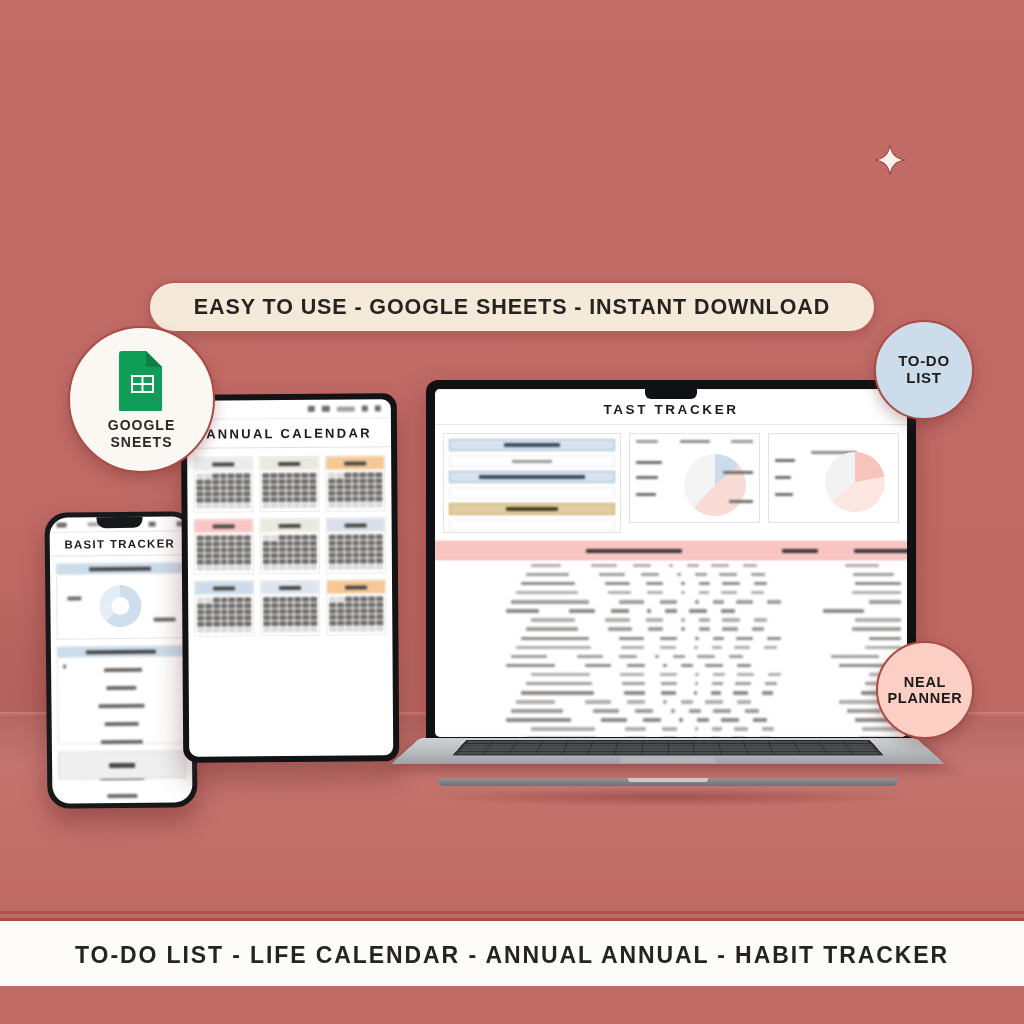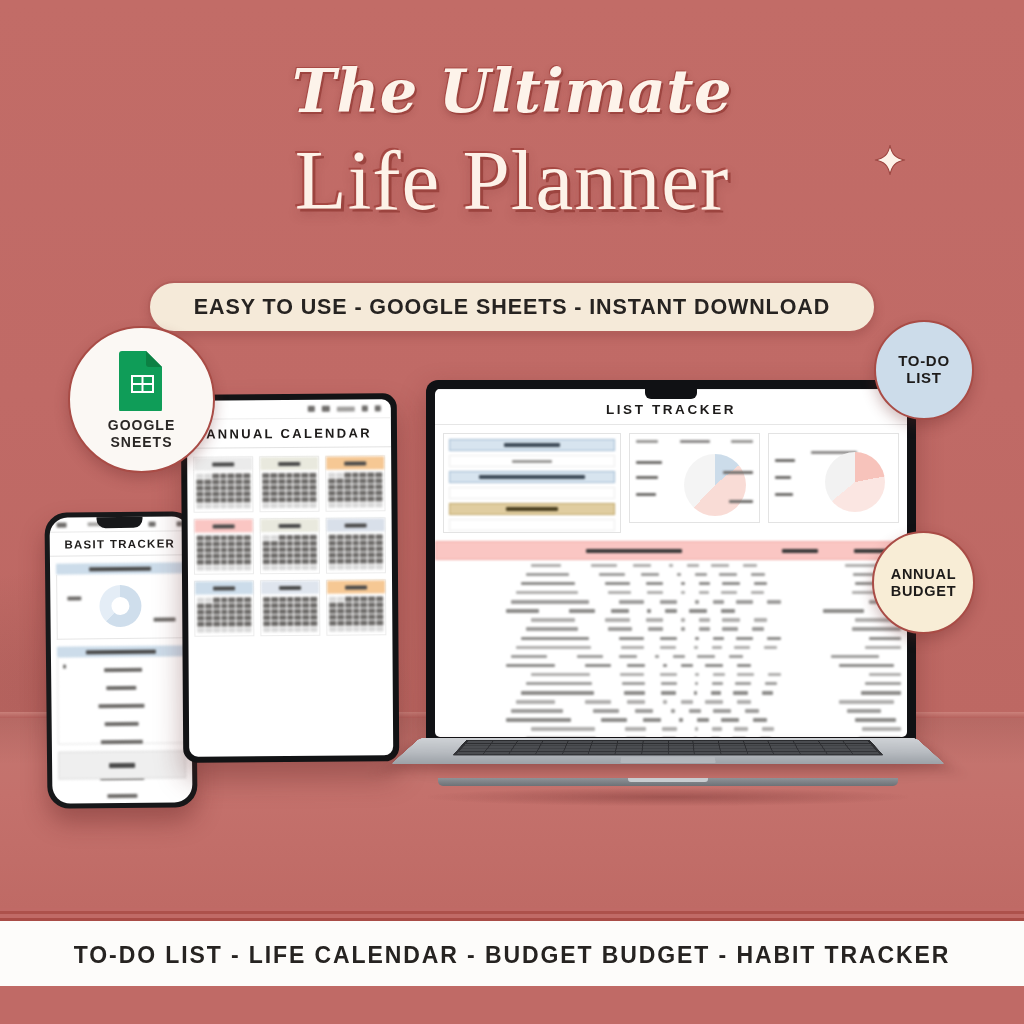--- a/index.html
+++ b/index.html
@@ -175,24 +175,20 @@
 <body>
 
 <div class="stage">
 
   <div class="bg-wall"></div>
   <div class="wall-soft"></div>
   <div class="bg-edge"></div>
   <div class="bg-table"></div>
   <div class="bg-table-shadow"></div>
 
-  <div class="headline">
-    <div class="script">The Ultimate</div>
-    <div class="serif">Life Planner</div>
-  </div>
 
   <svg class="sparkle" viewBox="0 0 36 36">
     <path d="M18 3 C19.6 12.4 23.6 16.4 33 18 C23.6 19.6 19.6 23.6 18 33 C16.4 23.6 12.4 19.6 3 18 C12.4 16.4 16.4 12.4 18 3 Z" fill="#fdf2e8" stroke="#9c443f" stroke-width="1.1"></path>
   </svg>
 
   <div class="pill">
     <span>EASY TO USE -  GOOGLE SHEETS - INSTANT DOWNLOAD</span>
   </div>
 
   <div class="phone">
@@ -688,21 +684,21 @@
             </div>
           </div>
         </div>
     </div>
   </div>
 
   <div class="laptop">
     <div class="lid">
       <div class="lp-notch"></div>
       <div class="lid-screen">
-        <div class="lp-title">LIST TRACKER</div>
+        <div class="lp-title">TAST TRACKER</div>
 
         <div class="lp-cards">
           <div class="lp-card c1">
             <div class="row rb blur">
               <span class="tx" style="width:56px;height:4px;background:#3d4a57"></span>
               </div>
             <div class="row rw blur">
               <span class="tx" style="width:40px;height:3px;opacity:.7;margin:auto"></span>
               </div>
             <div class="row rb blur">
@@ -1075,24 +1071,24 @@
       <path d="M30 2 l16 16 H33 a3 3 0 0 1 -3 -3 Z" fill="#0c8043"></path>
       <rect x="15" y="26" width="23" height="18" fill="#ffffff"></rect>
       <rect x="17" y="28" width="8.5" height="6" fill="#0f9d58"></rect>
       <rect x="27.5" y="28" width="8.5" height="6" fill="#0f9d58"></rect>
       <rect x="17" y="36" width="8.5" height="6" fill="#0f9d58"></rect>
       <rect x="27.5" y="36" width="8.5" height="6" fill="#0f9d58"></rect>
     </svg>
     <div class="gs-label">GOOGLE</div>
     <div class="gs-label">SNEETS</div>
   </div>
-  <div class="badge" id="badge-budget">
-    <div>ANNUAL</div>
-    <div>BUDGET</div>
+  <div class="badge" id="badge-neal">
+    <div>NEAL</div>
+    <div>PLANNER</div>
   </div>
 
   <div class="banner-strip"></div>
   <div class="banner">
-    <span>TO-DO LIST - LIFE CALENDAR - BUDGET BUDGET - HABIT TRACKER</span>
+    <span>TO-DO LIST - LIFE CALENDAR - ANNUAL ANNUAL - HABIT TRACKER</span>
   </div>
   <div class="banner-bot"></div>
 
 </div>
 
 </body></html>

